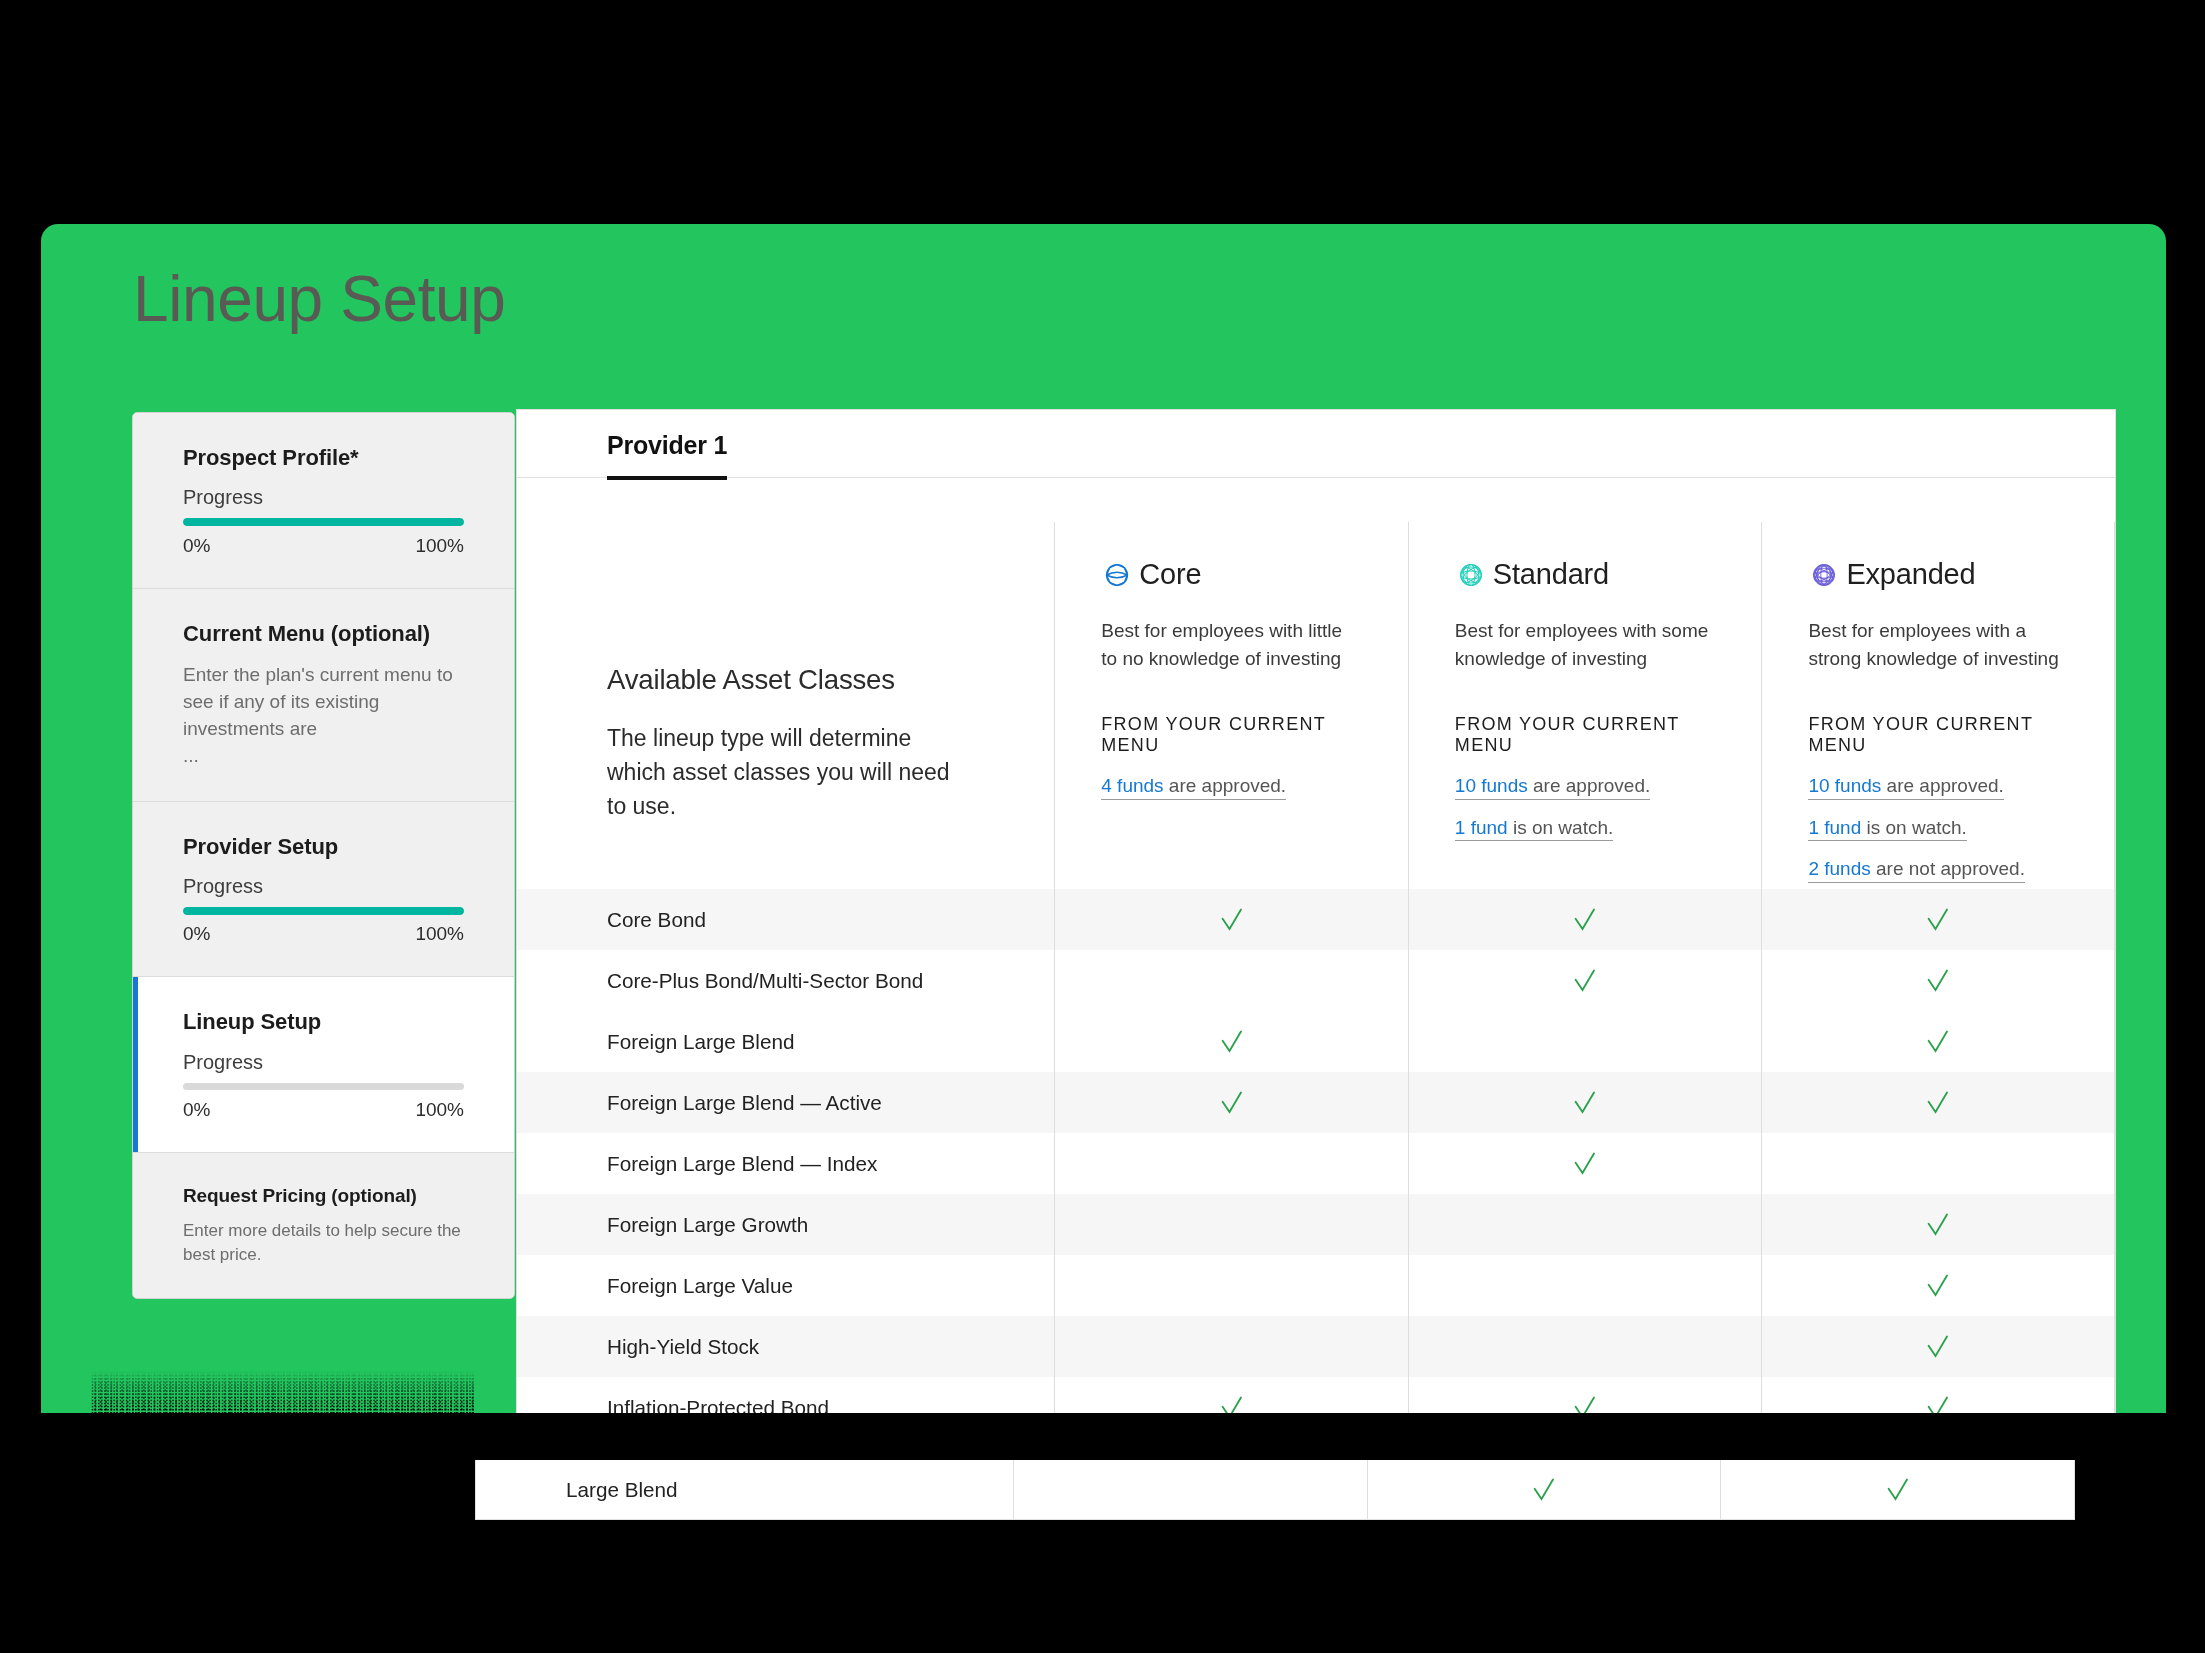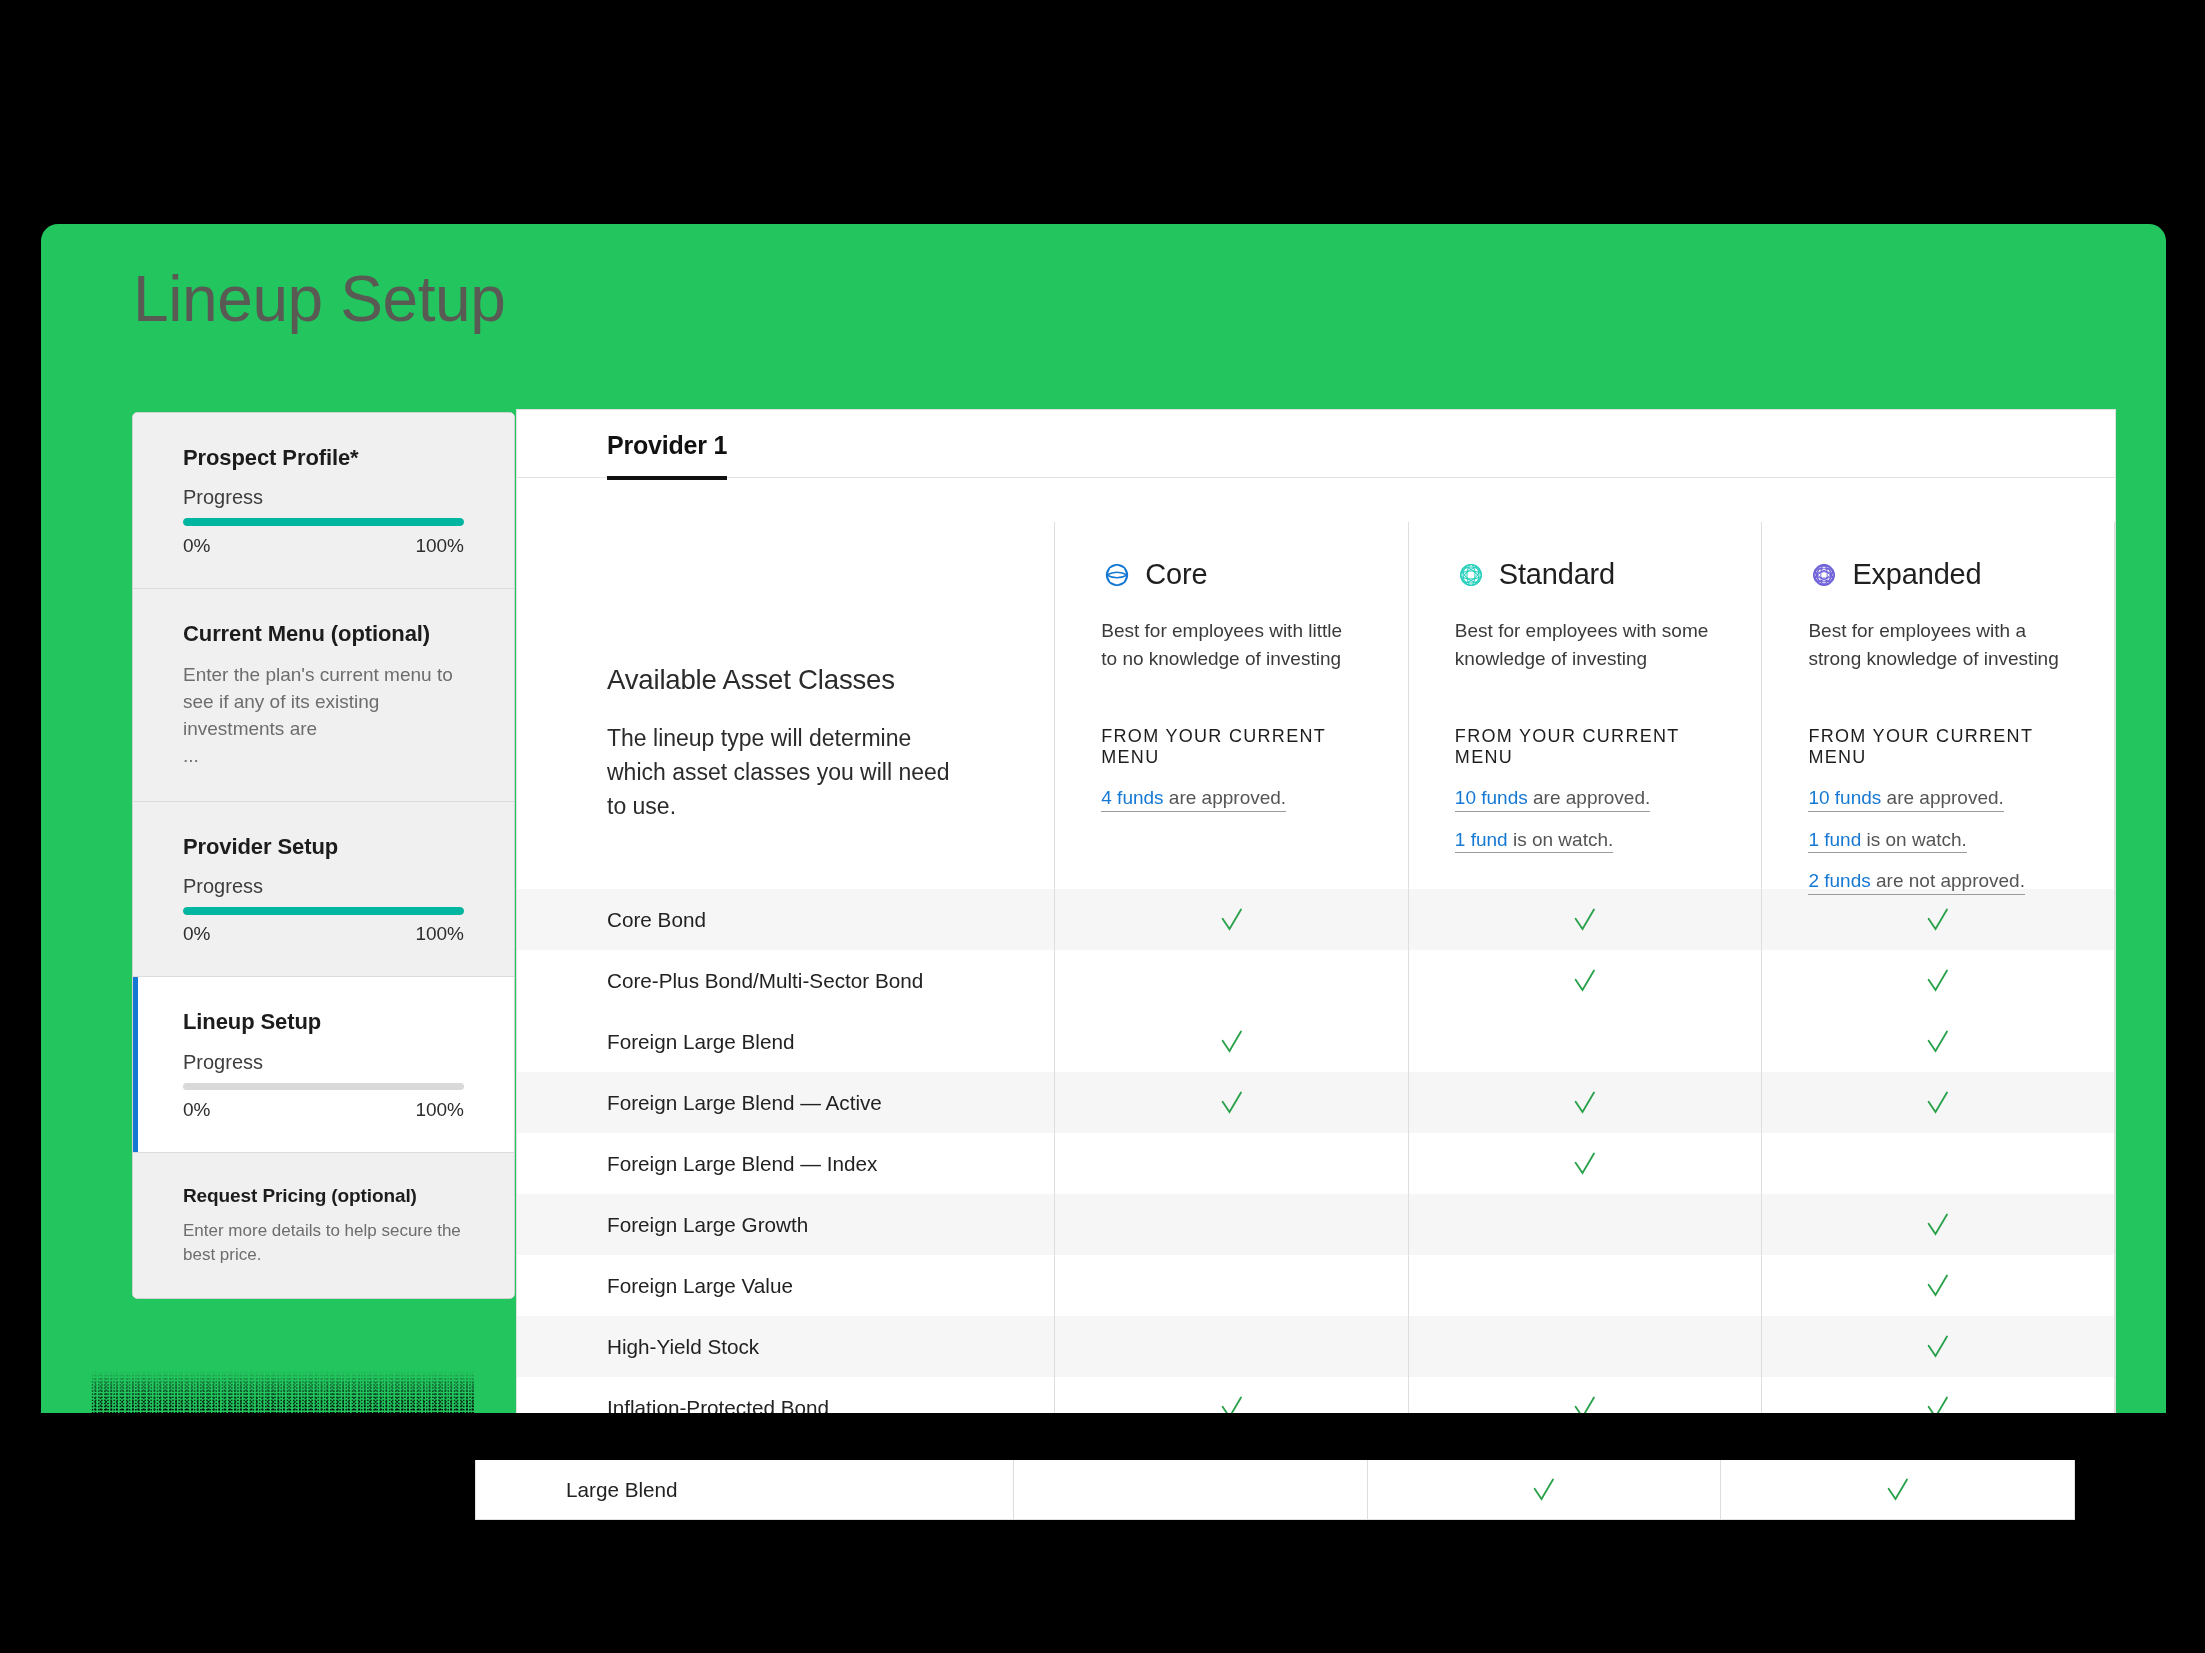--- a/index.html
+++ b/index.html
@@ -164,28 +164,28 @@
     font-size: 23px; color: #2b2b2b; line-height: 1.48; max-width: 360px;
   }
   .col-head {
     width: 354px;
     border-left: 0.8px solid #dedede;
     padding: 36px 46px 0 46px;
     position: relative;
   }
   .col-head:last-child { border-right: 0.8px solid #dedede; }
   .lineup-name-row {
-    display: flex; align-items: center; gap: 12px;
+    display: flex; align-items: center; gap: 6px;
     margin-bottom: 26px;
   }
   .lineup-icon { width: 32px; height: 32px; flex: none; display:block; }
   .lineup-name { font-size: 29px; font-weight: 400; color: #1f1f1f; letter-spacing:-0.2px;}
   .lineup-desc {
     font-size: 19px; color: #3a3a3a; line-height: 1.45;
-    margin-bottom: 54px;
+    margin-bottom: 42px;
   }
   .menu-caption {
     font-size: 18px; font-weight: 400; color: #1d1d1d;
     letter-spacing: 1.3px; margin-bottom: 19px;
   }
   .fund-line {
     font-size: 19px; color: #555; margin-bottom: 17px;
     border-bottom: 0.8px solid #9a9a9a; display: inline-block;
     padding-bottom: 1.5px;
   }

